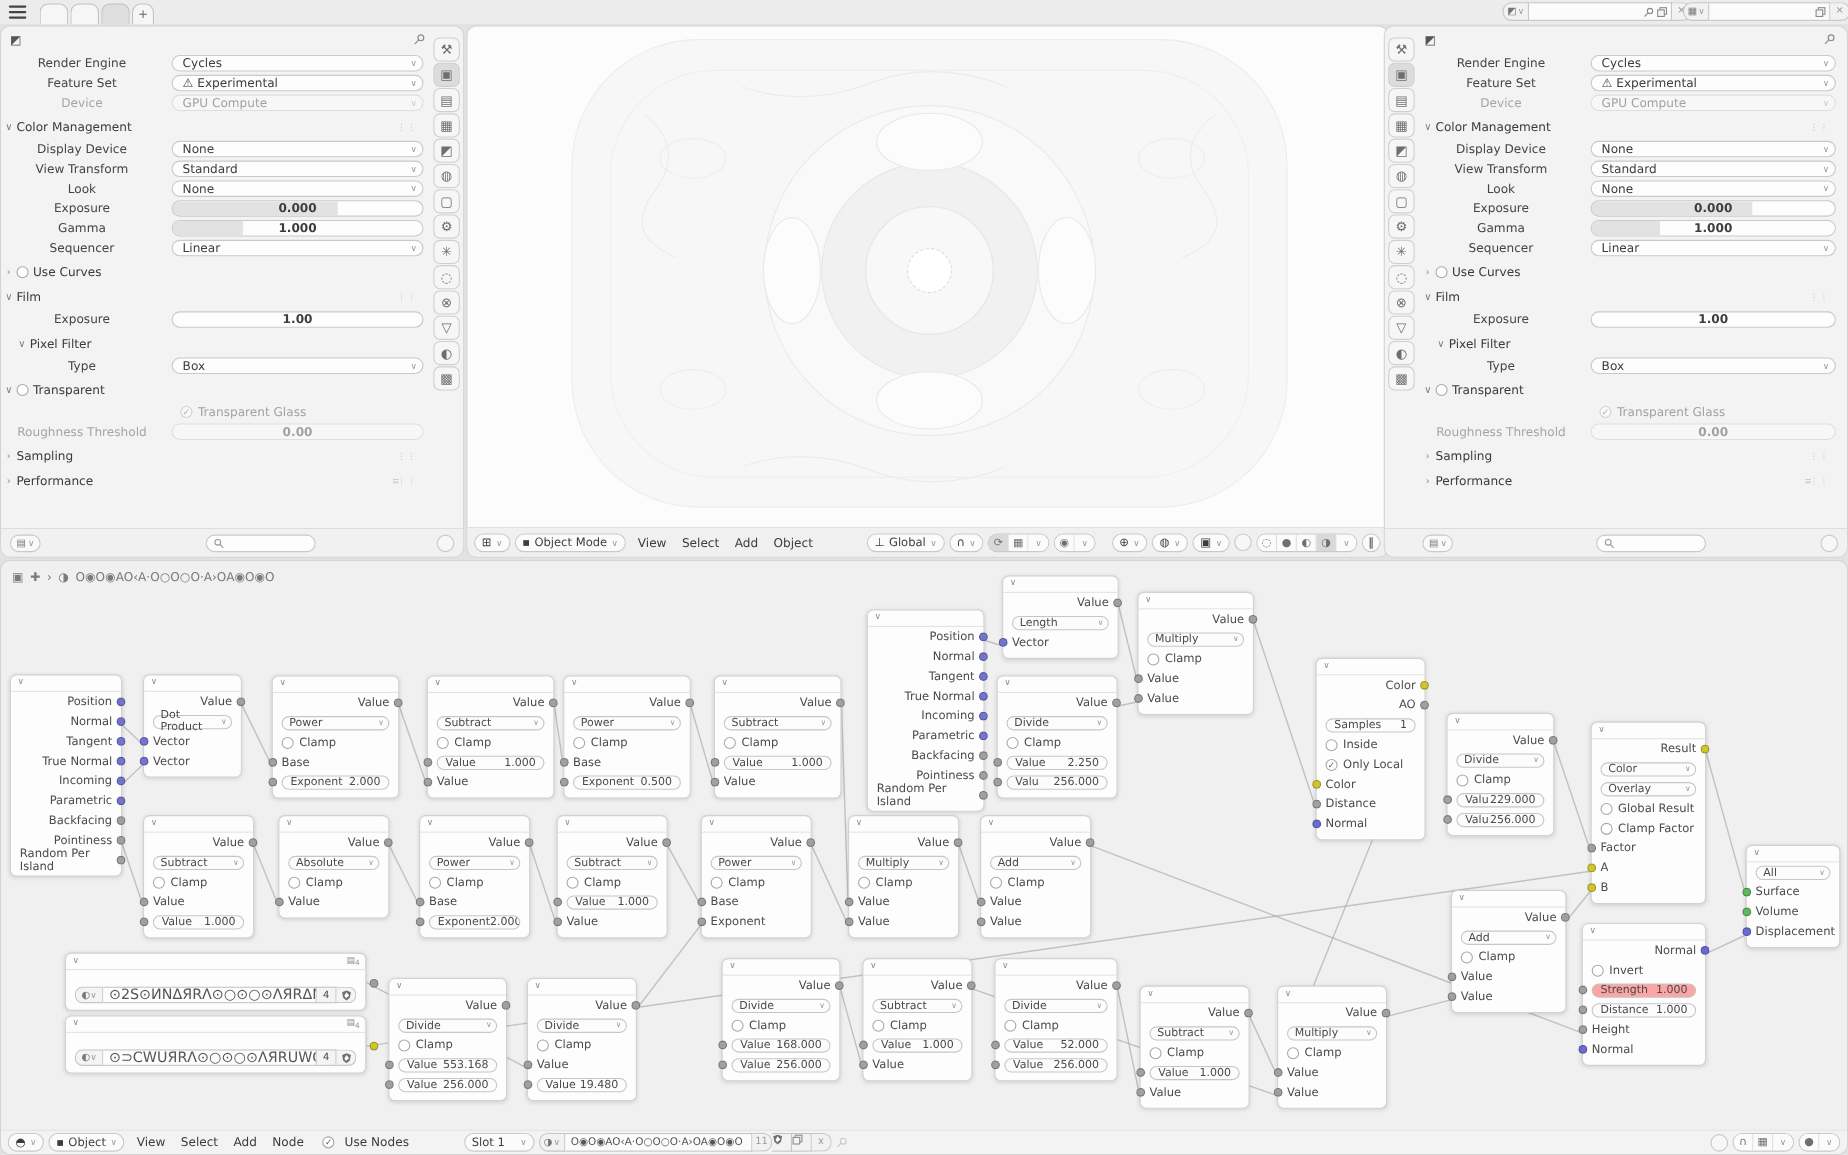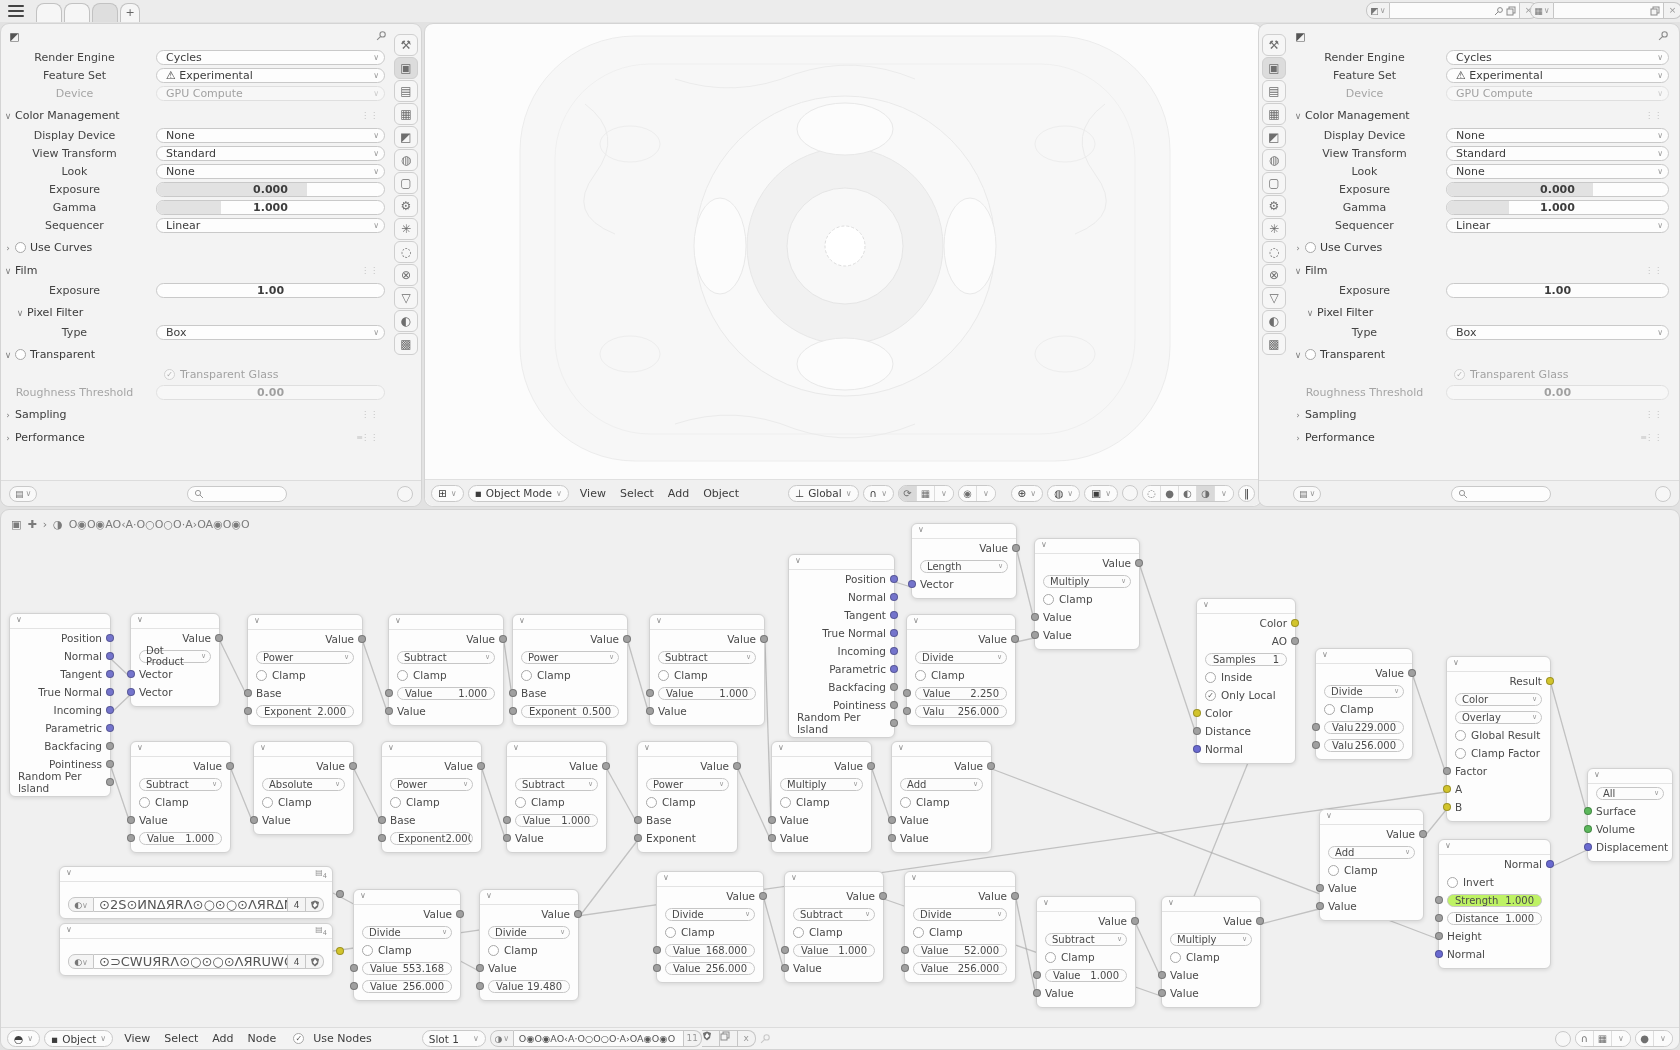--- a/index.html
+++ b/index.html
@@ -96,21 +96,21 @@
     border:1px solid rgba(0,0,0,.25); }
   .sock.l { left:-12px; } .sock.r { right:-12px; }
   .ndd { flex:1; height:13px; border:1px solid #c6c6c6; border-radius:7px; background:#fcfcfc;
     display:flex; align-items:center; padding:0 6px; font-size:10px; position:relative; }
   .ndd .chev { position:absolute; right:4px; top:1px; font-size:7px; color:#9a9a9a; }
   .nchk { width:11px; height:11px; border:1px solid #a8a8a8; border-radius:50%; background:#fff;
     margin-right:5px; font-size:8px; line-height:10px; text-align:center; color:#555; flex:none; }
   .nfield { flex:1; height:13px; border:1px solid #c6c6c6; border-radius:7px; background:#fcfcfc;
     display:flex; align-items:center; justify-content:space-between; padding:0 7px; font-size:10px;
     overflow:hidden; position:relative; }
-  .nfield.gfill { background:#bef264; }
+  .nfield.gfill { background:#fca5a5; }
   .dbrow { display:flex; align-items:center; height:17px; margin:0 8px; }
   .dbrow .dic { width:26px; height:15px; border:1px solid #c6c6c6; border-radius:7px 0 0 7px;
     background:#f4f4f4; font-size:9px; color:#777; text-align:center; line-height:14px; }
   .dbrow .dname { flex:1; height:15px; border:1px solid #c6c6c6; border-left:none; background:#fdfdfd;
     font-size:13px; color:#555; display:flex; align-items:center; padding:0 5px; white-space:nowrap;
     overflow:hidden; }
   .dbrow .dcount { width:18px; height:15px; border:1px solid #c6c6c6; border-left:none;
     background:#f4f4f4; font-size:9px; text-align:center; line-height:14px; }
   .dbrow .dshield { width:18px; height:15px; border:1px solid #c6c6c6; border-left:none;
     border-radius:0 7px 7px 0; background:#f4f4f4; display:flex; align-items:center; justify-content:center; }

